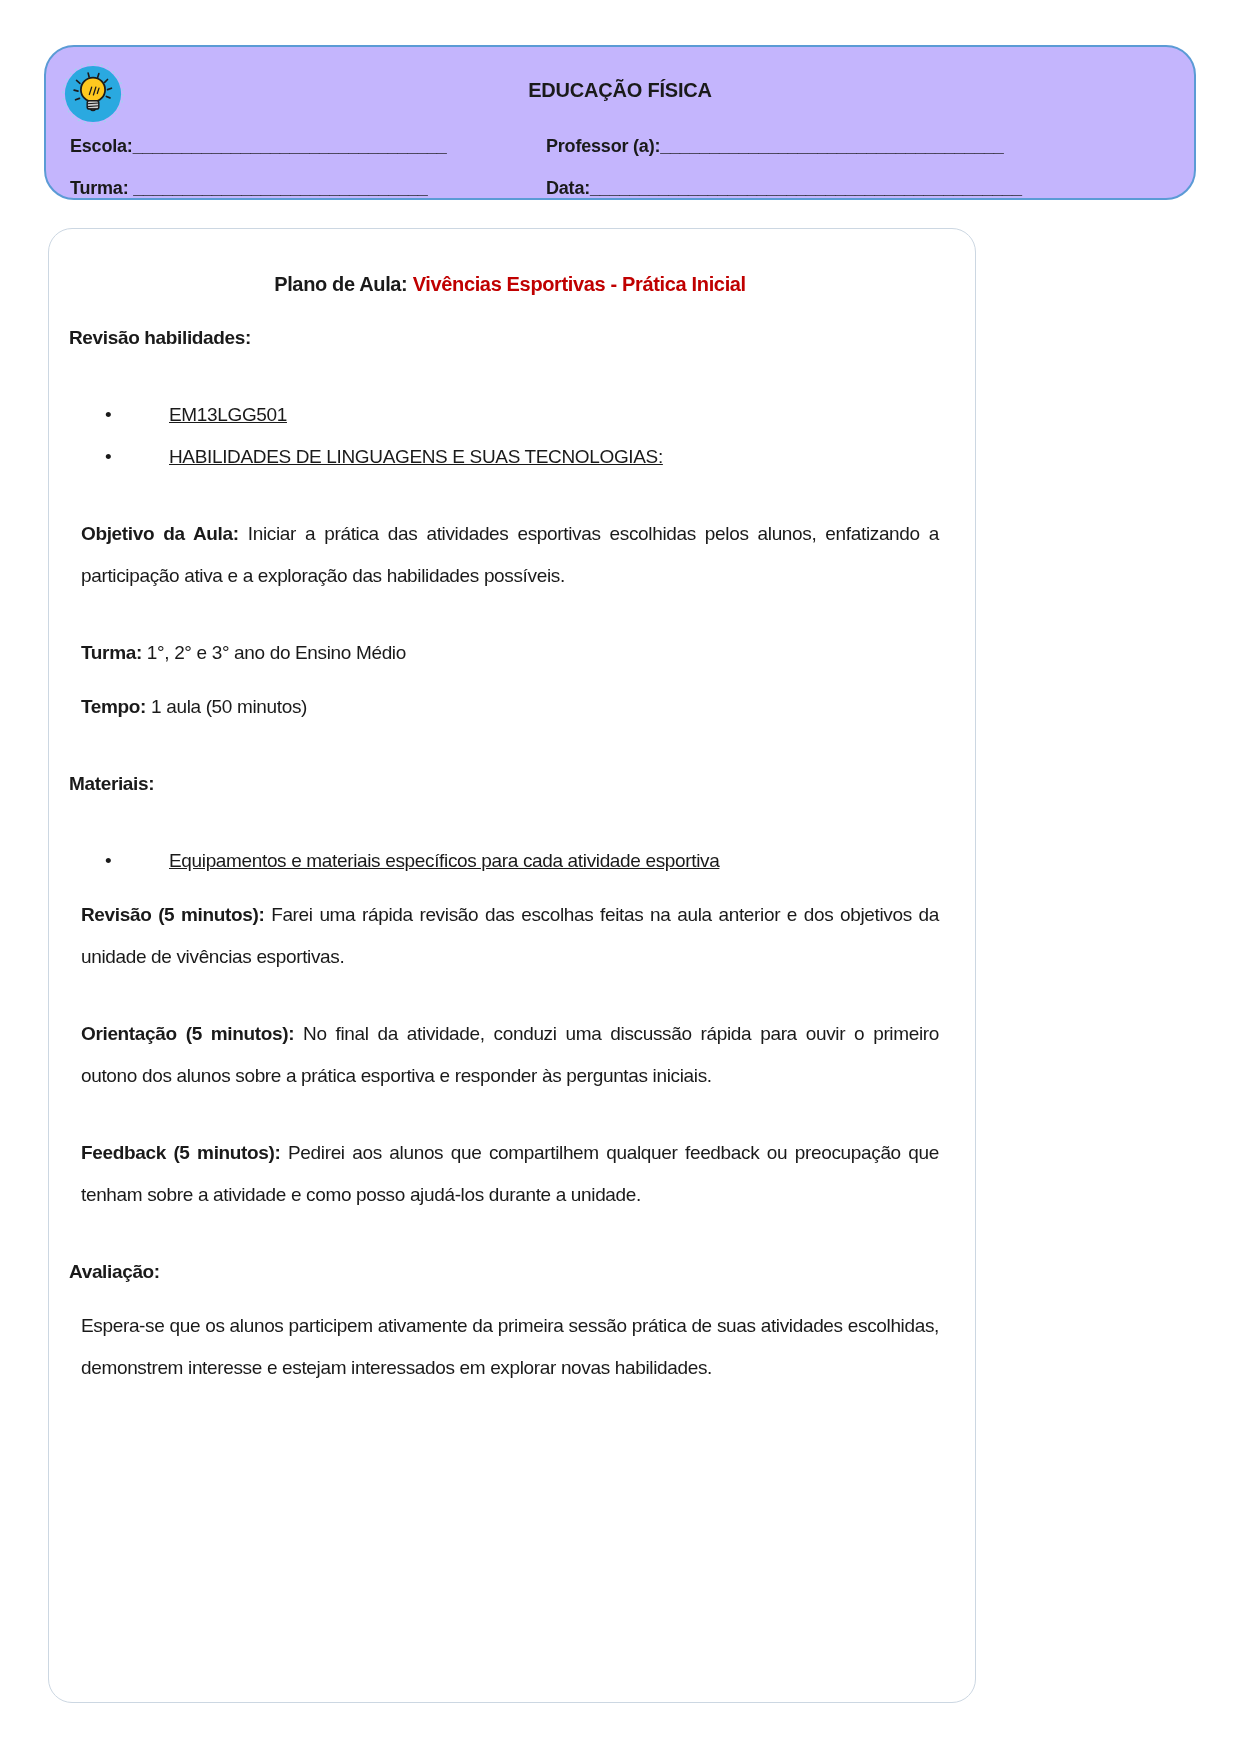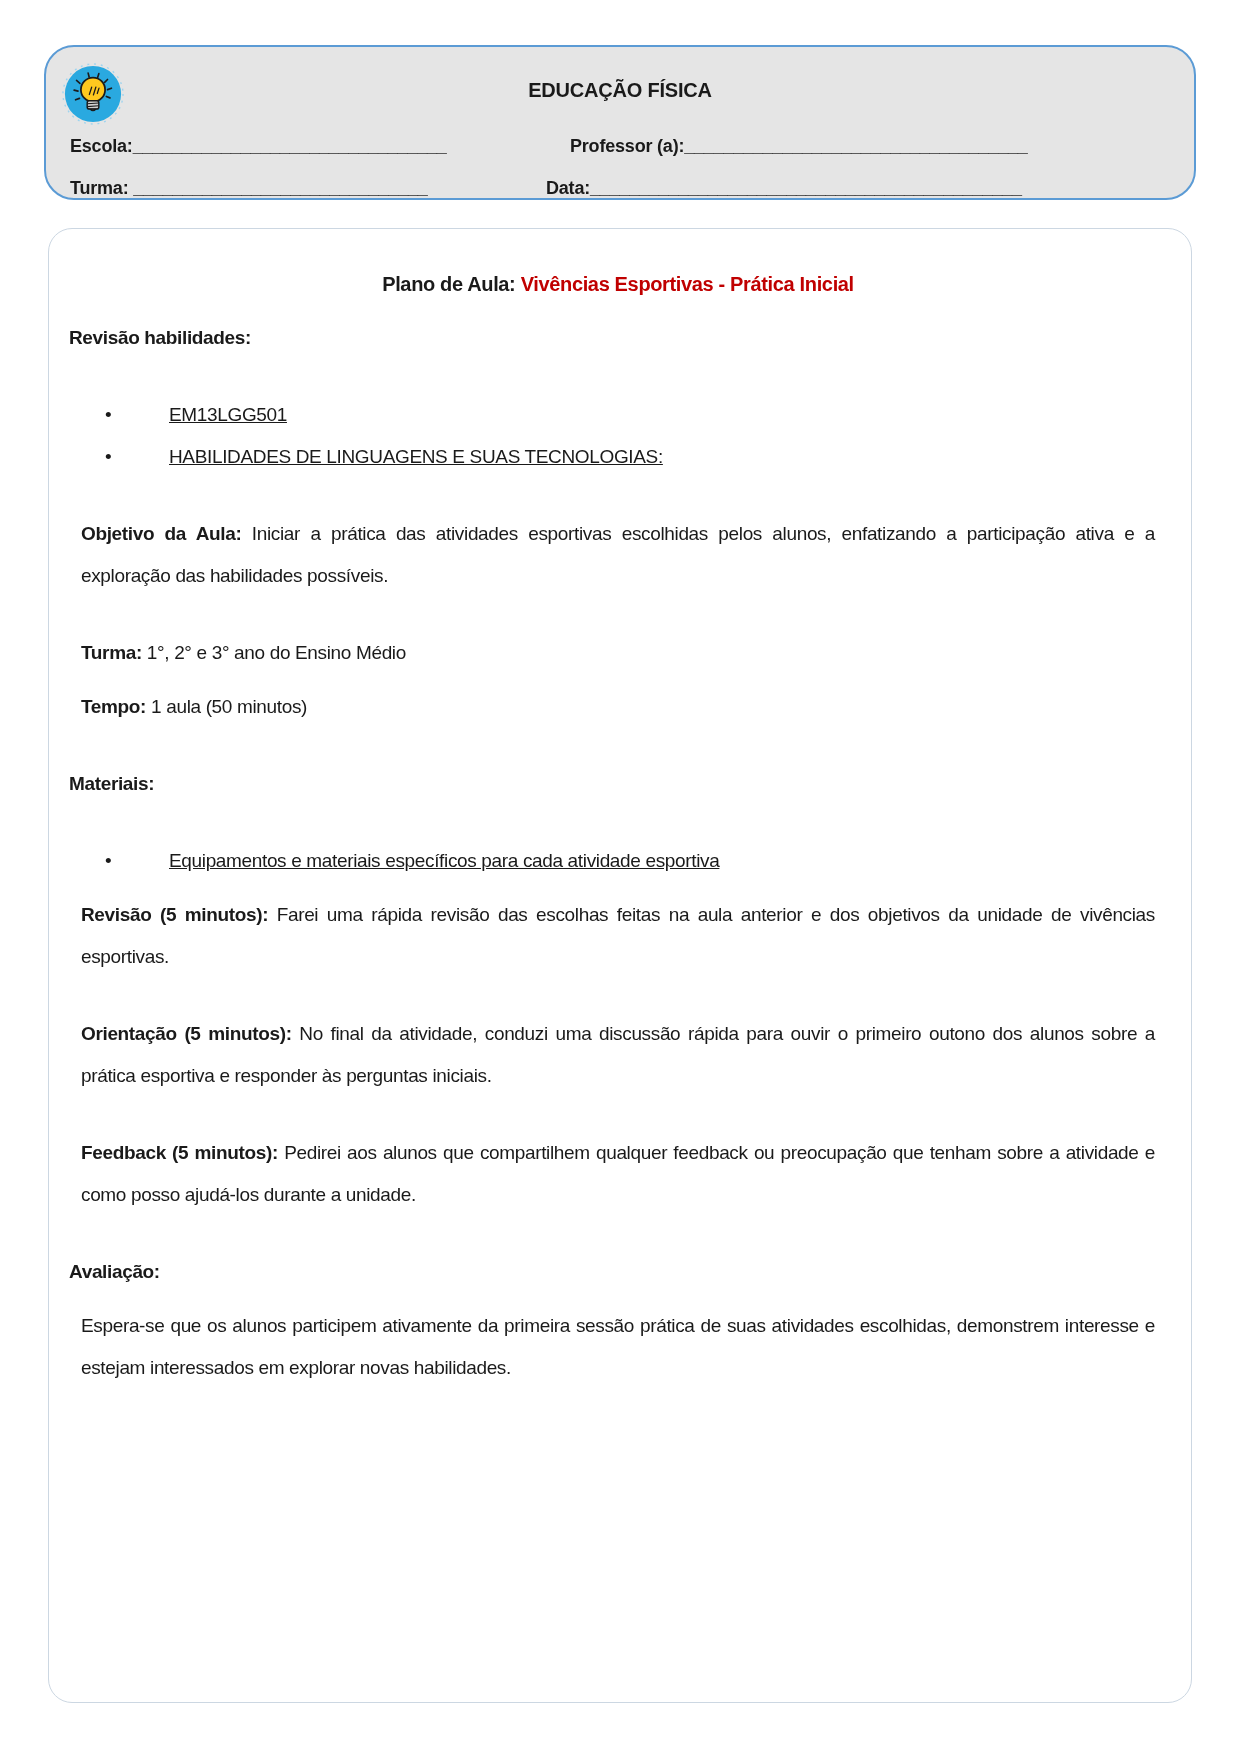--- a/index.html
+++ b/index.html
@@ -8,40 +8,40 @@
     width:1241px;height:1755px;
     background:#ffffff;
     font-family:"Liberation Sans","DejaVu Sans",sans-serif;
     color:#1a1a1a;
     overflow:hidden;
   }
   
   .header-box{
     position:absolute;left:44px;top:45px;width:1152px;height:155px;
     border:2.5px solid #5B9BD5;border-radius:30px;
-    box-sizing:border-box;background:#e5e5e5;
+    box-sizing:border-box;background:#c4b5fd;
   }
   .logo{position:absolute;left:16px;top:16px;width:62px;height:62px;}
   .hdr-title{
     position:absolute;left:0;top:26px;width:100%;
     text-align:center;font-size:20px;font-weight:bold;line-height:34px;
     letter-spacing:-0.2px;
   }
   .hdr-field{
     position:absolute;font-size:18px;font-weight:bold;line-height:30px;
     letter-spacing:-0.2px;white-space:nowrap;
   }
   .f-escola{left:24px;top:84px;}
-  .f-professor{left:524px;top:84px;}
+  .f-professor{left:500px;top:84px;}
   .f-turma{left:24px;top:126px;}
   .f-data{left:500px;top:126px;}
   .fill-line{font-weight:bold;}
   
   .body-box{
-    position:absolute;left:48px;top:228px;width:1144px;height:1475px;
+    position:absolute;left:48px;top:228px;width:928px;height:1475px;
     border:1.5px solid #ccd7e2;border-radius:24px;
     box-sizing:border-box;background:#ffffff;
   }
   .doc-content{
     padding:34px 24px 0 20px;
     font-size:19px;line-height:42px;letter-spacing:-0.35px;
   }
   .doc-title{
     text-align:center;font-weight:bold;font-size:20px;margin:0 0 12px 0;
   }

